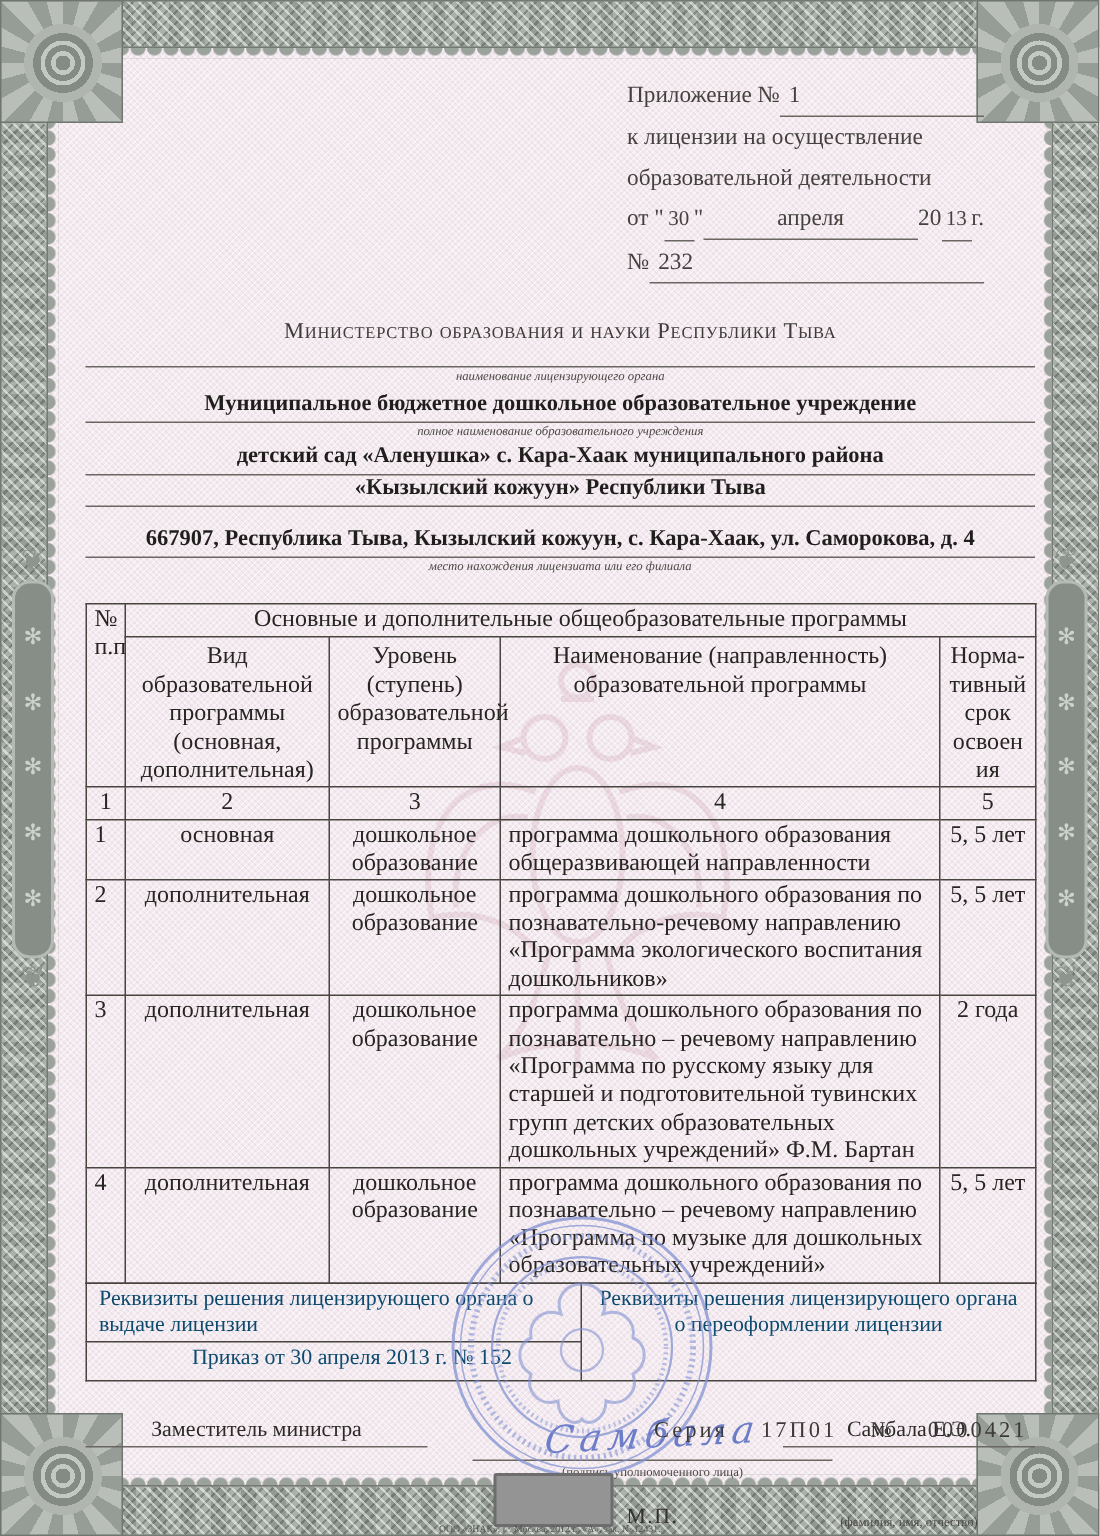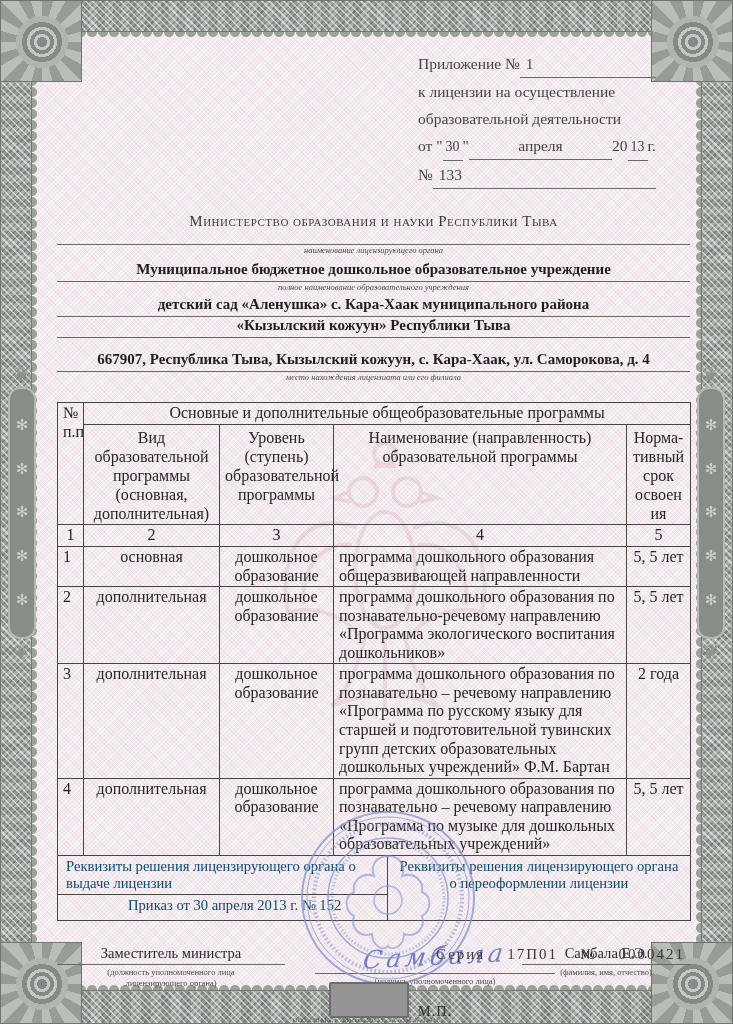--- a/index.html
+++ b/index.html
@@ -112,21 +112,21 @@
   .programs td, .programs th {
     border:1px solid #474540; padding:1px 5px; vertical-align:top; font-weight:normal;
   }
   .programs .c { text-align:center; }
   .programs th { text-align:center; }
   .hdr th { line-height:1.2; padding-top:3px; }
   .decision { font-size:14.6px; color:#0c4a6e; margin-top:-1px; }
   .decision td { border:1px solid #474540; padding:2px 8px; vertical-align:top; }
   
   .sign-row { display:flex; margin-top:24px; font-size:14.6px; }
-  .sig-col { display:flex; flex-direction:column; }
+  .sig-col { display:flex; flex-direction:column;justify-content:space-between; }
   .sig-line { text-align:center; border-bottom:1px solid #6a6762; padding-bottom:2px; color:#2b2a27; }
   .sig-cap { text-align:center; font-size:8.5px; color:#4c4a46; line-height:11px; margin-top:2px; }
   .col-post { width:228px; }
   .col-sign { width:240px; margin-left:30px; }
   .col-name { width:168px; margin-left:-33px; }
   .autograph {
     height:26px; text-align:center;
     font-family:"DejaVu Serif", serif; font-style:italic; font-size:25px;
     color:#5f73c4; letter-spacing:4px; line-height:24px;
     transform:rotate(-3deg) skewX(-10deg); opacity:.9;
@@ -225,21 +225,21 @@
       <span>от "</span>
         <span class="u">30</span>
         <span>"</span>
       <span class="mid-line">апреля</span>
       <span>20</span>
         <span class="u">13</span>
         <span>г.</span>
     </div>
     <div class="row">
       <span>№</span>
-      <span class="fill-line">133</span>
+      <span class="fill-line">232</span>
     </div>
   </div>
 
   <div class="main-col">
     <div class="ministry">Министерство образования и науки Республики Тыва</div>
     <div class="caption" style="margin-bottom:6px;">наименование лицензирующего органа</div>
 
     <div class="org-line">Муниципальное бюджетное дошкольное образовательное учреждение</div>
     <div class="caption" style="margin-bottom:4px;">полное наименование  образовательного учреждения</div>
 
@@ -320,24 +320,20 @@
       </tr>
       <tr style="height:26px;">
         <td style="padding-left:70px;">Приказ от 30 апреля 2013 г. № 152</td>
       </tr>
     </tbody>
       </table>
 
     <div class="sign-row">
       <div class="sig-col col-post">
         <div class="sig-line">Заместитель министра</div>
-        <div class="sig-cap">
-          <span>(должность уполномоченного лица</span><br>
-          <span>лицензирующего органа)</span>
-        </div>
       </div>
       <div class="sig-col col-sign">
         <div class="sig-line">
           <div class="autograph">Самбала</div>
         </div>
         <div class="sig-cap">(подпись уполномоченного лица)</div>
         <div class="mp">М.П.</div>
       </div>
       <div class="sig-col col-name">
         <div class="sig-line">Самбала Е.Э.</div>

